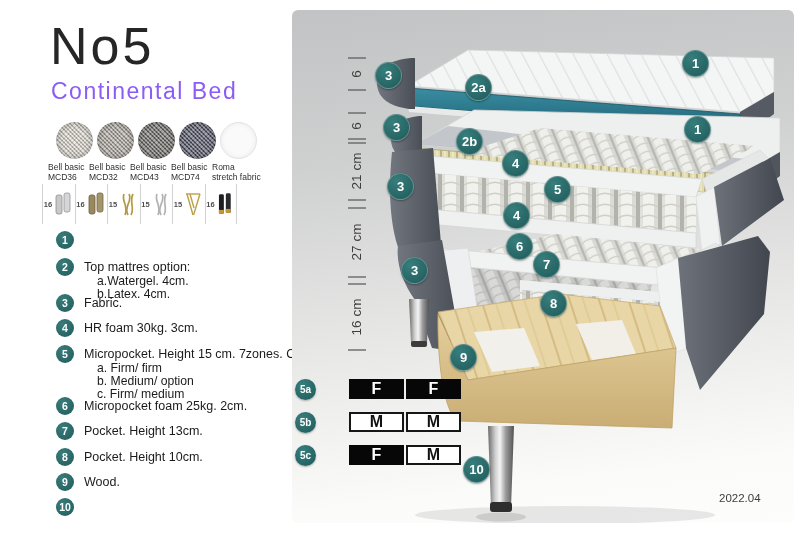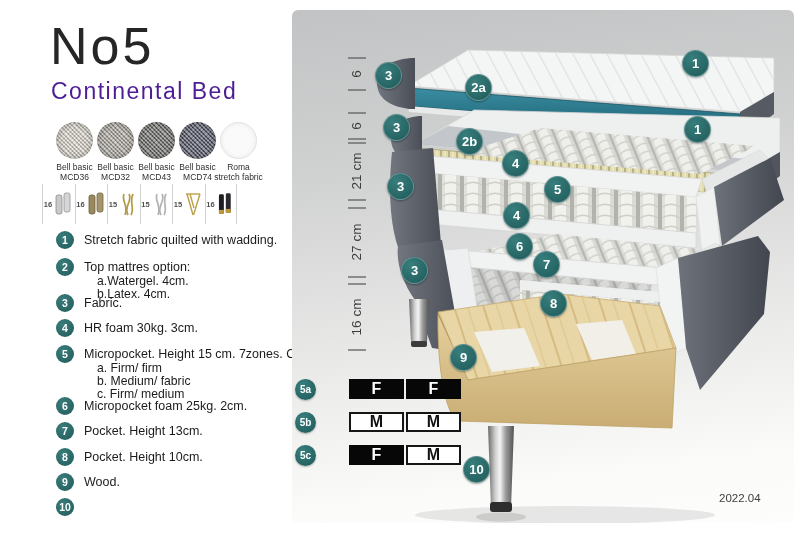--- a/index.html
+++ b/index.html
@@ -2,32 +2,32 @@
 <html><head>
 <meta charset="utf-8">
 <style>
   * { margin:0; padding:0; box-sizing:border-box; }
   html,body { width:800px; height:533px; }
   body { font-family:"Liberation Sans","DejaVu Sans",sans-serif; background:#ffffff; position:relative; overflow:hidden; }
   .abs { position:absolute; }
 
   
   .title { left:50px; top:16px; font-size:52px; font-weight:300; letter-spacing:3px; color:#262626; }
-  .subtitle { left:51px; top:78px; font-size:23px; font-weight:300; letter-spacing:1.5px; color:#4c1d95; }
+  .subtitle { left:51px; top:78px; font-size:23px; font-weight:300; letter-spacing:1.5px; color:#8b5cf6; }
 
   .swatches { left:54px; top:122px; display:flex; }
   .swatch-wrap { width:41px; position:relative; }
   .swatch-wrap.last { margin-left:0; }
   .sw { width:37px; height:37px; border-radius:50%; margin:0 auto;
         box-shadow: inset 0 0 7px rgba(0,0,0,.3);
         background-image:
           repeating-linear-gradient(45deg, rgba(255,255,255,.38) 0 1.5px, rgba(70,60,50,.22) 1.5px 3px),
           repeating-linear-gradient(-45deg, rgba(255,255,255,.22) 0 1.5px, rgba(50,50,50,.14) 1.5px 3px); }
   .sw.plain { background-image:none; border:1px solid #e2e2e2; box-shadow: inset 0 0 5px rgba(0,0,0,.07); }
-  .sw-label { position:absolute; left:-6px; top:41px; width:53px; text-align:center;
+  .sw-label { position:absolute; left:-6px; top:41px; width:53px; 
               font-size:8.5px; line-height:9.5px; color:#2e2e2e; }
 
   .legs { left:42px; top:184px; display:flex; height:40px; align-items:flex-start; }
   .leg-cell { width:32.5px; height:40px; border-left:1px solid #d2d2d2; display:flex; align-items:center; }
   .leg-cell.end { border-right:1px solid #d2d2d2; }
   .leg-num { font-size:7.5px; font-weight:bold; color:#4f4f4f; width:10px; text-align:center; }
   .leg-ic { display:block; }
 
   .li { display:flex; align-items:center; left:56px; position:absolute; }
   .ln { width:18px; height:18px; border-radius:50%; background:radial-gradient(circle at 35% 30%, #397c7a, #215c5c);
@@ -154,42 +154,41 @@
         <rect x="4" y="2" width="5" height="20" rx="1.5" fill="#1e1e22"></rect>
         <rect x="11" y="1" width="5" height="20" rx="1.5" fill="#2a2a2e"></rect>
         <rect x="4" y="18" width="5" height="4" fill="#c09a3a"></rect>
         <rect x="11" y="17" width="5" height="4" fill="#c09a3a"></rect>
       </svg>
   </div>
 </div>
 
 <div class="li" style="top:231px">
     <span class="ln">1</span>
-    <span class="lt">Stretch fabric quilted with wadding.</span>
   </div>
 <div class="li" style="top:258px">
     <span class="ln">2</span>
     <span class="lt">Top mattres option:</span>
   </div>
 <div class="sub" style="top:274px">a.Watergel. 4cm.</div>
 <div class="sub" style="top:287px">b.Latex. 4cm.</div>
 <div class="li" style="top:294px">
     <span class="ln">3</span>
     <span class="lt">Fabric.</span>
   </div>
 <div class="li" style="top:319px">
     <span class="ln">4</span>
     <span class="lt">HR foam 30kg. 3cm.</span>
   </div>
 <div class="li" style="top:345px">
     <span class="ln">5</span>
     <span class="lt">Micropocket. Height 15 cm. 7zones. Option:</span>
   </div>
 <div class="sub" style="top:361px">a. Firm/ firm</div>
-<div class="sub" style="top:374px">b. Medium/ fabric</div>
+<div class="sub" style="top:374px">b. Medium/ option</div>
 <div class="sub" style="top:387px">c. Firm/ medium</div>
 <div class="li" style="top:397px">
     <span class="ln">6</span>
     <span class="lt">Micropocket foam 25kg. 2cm.</span>
   </div>
 <div class="li" style="top:422px">
     <span class="ln">7</span>
     <span class="lt">Pocket. Height 13cm.</span>
   </div>
 <div class="li" style="top:448px">

